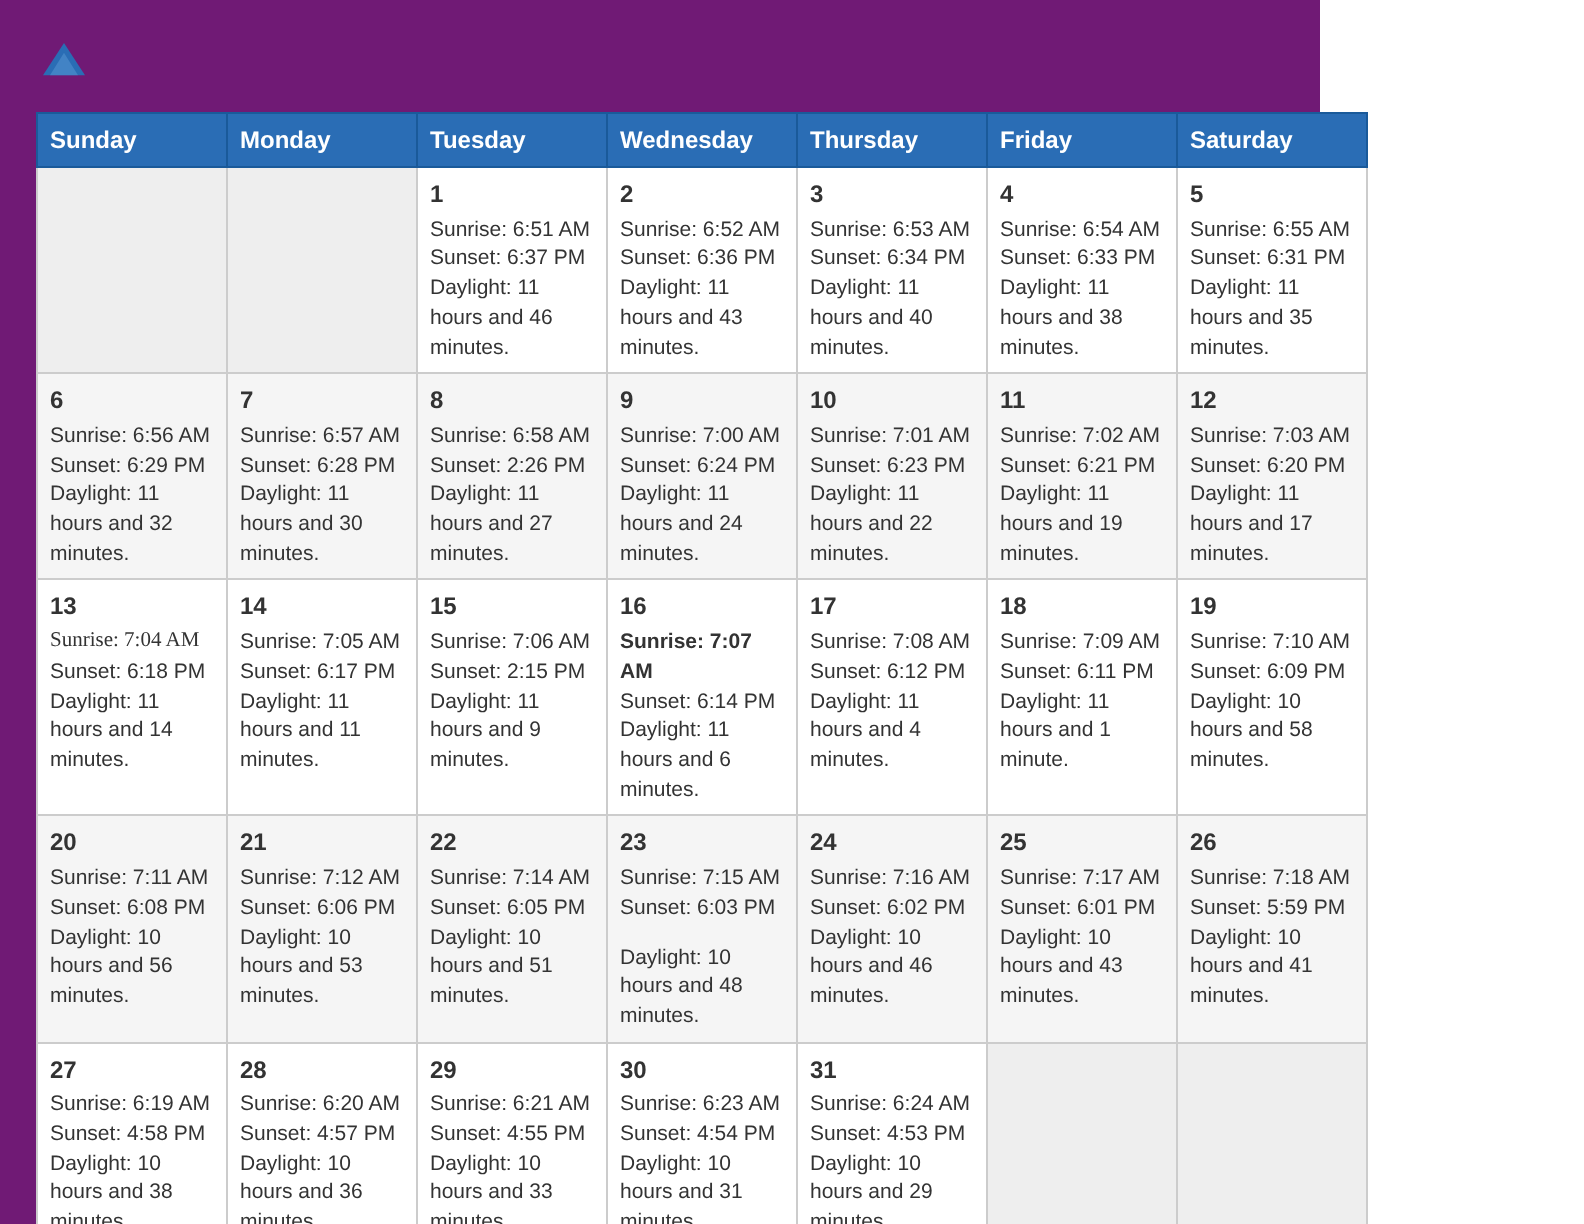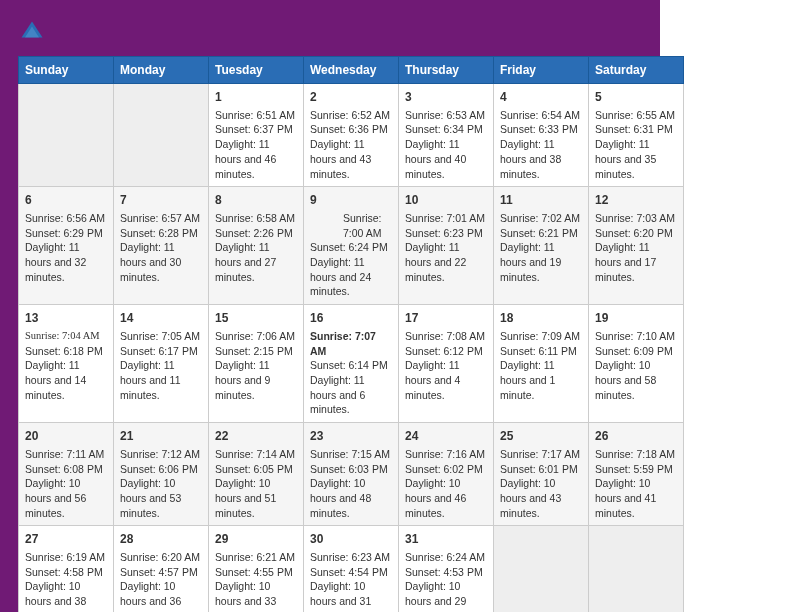--- a/index.html
+++ b/index.html
@@ -176,21 +176,21 @@
             <span style="display: block;">Daylight: 11 hours and 30 minutes.</span>
           </td>
           <td>
             <span class="day-num">8</span>
             <span style="display: block;">Sunrise: 6:58 AM</span>
             <span style="display: block;">Sunset: 2:26 PM</span>
             <span style="display: block;">Daylight: 11 hours and 27 minutes.</span>
           </td>
           <td>
             <span class="day-num">9</span>
-            <span style="display: block; margin-left: 33px;">Sunrise: 7:00 AM</span>
+            <span style="display: block;">Sunrise: 7:00 AM</span>
             <span style="display: block;">Sunset: 6:24 PM</span>
             <span style="display: block;">Daylight: 11 hours and 24 minutes.</span>
           </td>
           <td>
             <span class="day-num">10</span>
             <span style="display: block;">Sunrise: 7:01 AM</span>
             <span style="display: block;">Sunset: 6:23 PM</span>
             <span style="display: block;">Daylight: 11 hours and 22 minutes.</span>
           </td>
           <td>
@@ -266,21 +266,21 @@
           <td>
             <span class="day-num">22</span>
             <span style="display: block;">Sunrise: 7:14 AM</span>
             <span style="display: block;">Sunset: 6:05 PM</span>
             <span style="display: block;">Daylight: 10 hours and 51 minutes.</span>
           </td>
           <td>
             <span class="day-num">23</span>
             <span style="display: block;">Sunrise: 7:15 AM</span>
             <span style="display: block;">Sunset: 6:03 PM</span>
-            <span style="display: block;">Daylight: 10 hours and 48 minutes.</span>
+            <span style="display: block; margin-top: 10px;">Daylight: 10 hours and 48 minutes.</span>
           </td>
           <td>
             <span class="day-num">24</span>
             <span style="display: block;">Sunrise: 7:16 AM</span>
             <span style="display: block;">Sunset: 6:02 PM</span>
             <span style="display: block;">Daylight: 10 hours and 46 minutes.</span>
           </td>
           <td>
             <span class="day-num">25</span>
             <span style="display: block;">Sunrise: 7:17 AM</span>

